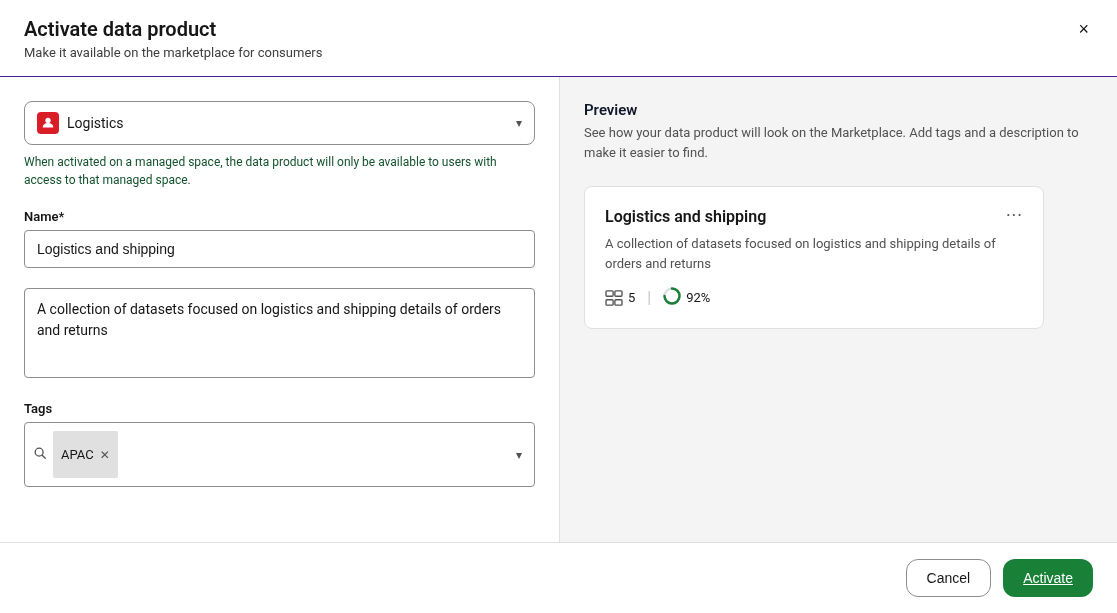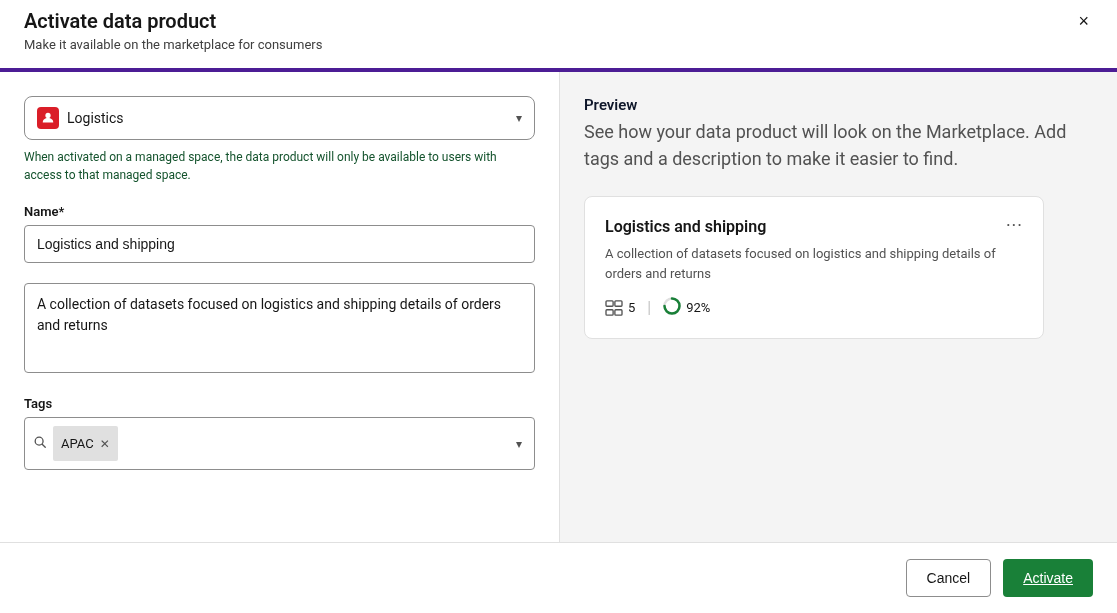--- a/index.html
+++ b/index.html
@@ -13,22 +13,22 @@
       overflow: hidden;
     }
     .modal {
       width: 1117px;
       height: 613px;
       display: flex;
       flex-direction: column;
       background: #fff;
     }
     .modal-header {
-      padding: 8px 24px 16px 24px;
-      border-bottom: 4px solid #4c1d95;
+      padding: 16px 24px 16px 24px;
+      border-bottom: 1px solid #4c1d95;
       display: flex;
       justify-content: space-between;
       align-items: flex-start;
     }
     .modal-title {
       font-size: 20px;
       font-weight: 600;
       color: #161616;
       line-height: 1.3;
     }
@@ -150,39 +150,39 @@
       color: #525252;
       font-size: 14px;
       flex-shrink: 0;
     }
     .tag {
       display: inline-flex;
       align-items: center;
       gap: 4px;
       background: #e0e0e0;
       border-radius: 2px;
-      padding: 10px 8px;
+      padding: 16px 8px;
       font-size: 13px;
       color: #161616;
     }
     .tag-close {
       cursor: pointer;
       font-size: 12px;
       color: #525252;
       margin-left: 2px;
     }
     
     .preview-title {
       font-size: 15px;
       font-weight: 600;
       color: #0f172a;
       margin-bottom: 4px;
     }
     .preview-subtitle {
-      font-size: 18px;
+      font-size: 13px;
       color: #525252;
       line-height: 1.5;
       margin-bottom: 24px;
     }
     .preview-card {
       background: #fff;
       border: 1px solid #e0e0e0;
       border-radius: 8px;
       padding: 20px;
       max-width: 460px;
@@ -236,21 +236,21 @@
     .modal-footer {
       padding: 16px 24px;
       border-top: 1px solid #e0e0e0;
       display: flex;
       justify-content: flex-end;
       gap: 12px;
       background: #fff;
     }
     .btn {
       padding: 10px 20px;
-      border-radius: 4px;
+      border-radius: 12px;
       font-size: 14px;
       font-weight: 400;
       cursor: pointer;
       border: none;
     }
     .btn-secondary {
       background: #fff;
       border: 1px solid #8d8d8d;
       color: #161616;
     }

